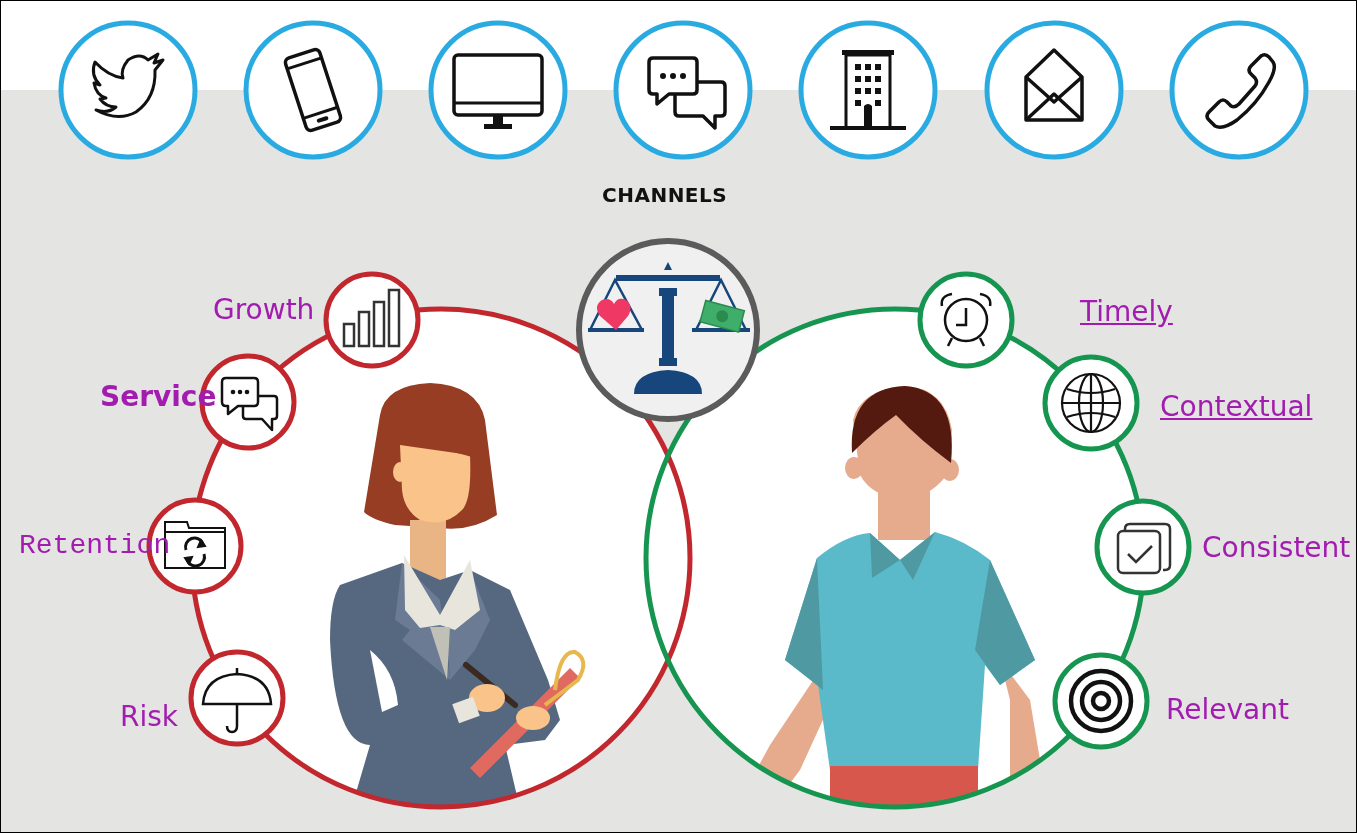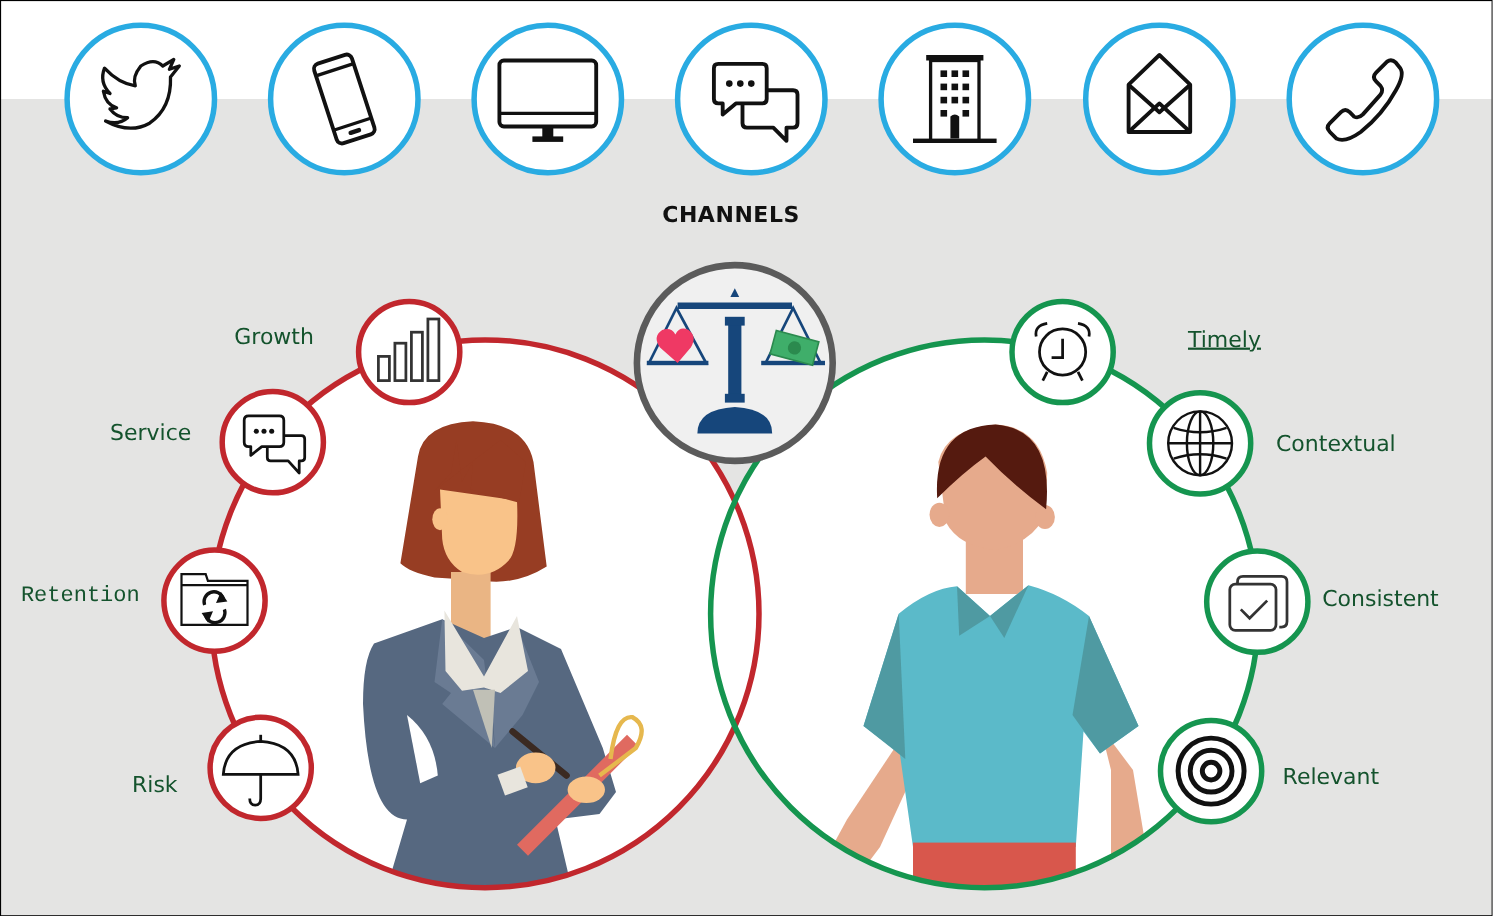--- a/index.html
+++ b/index.html
@@ -2,21 +2,21 @@
 <html><head>
 <meta charset="utf-8">
 <style>
   html, body { margin: 0; padding: 0; }
   body { width: 1357px; height: 833px; position: relative; overflow: hidden;
          background: #e4e4e3; font-family: "DejaVu Sans", "Liberation Sans", sans-serif; }
   .frame { position: absolute; left: 0; top: 0; width: 1355px; height: 831px;
            border: 1px solid #000; box-sizing: content-box; }
   .topband { position: absolute; left: 1px; top: 1px; width: 1355px; height: 89px; background: #ffffff; }
   svg.stage { position: absolute; left: 0; top: 0; }
-  .label { position: absolute; font-size: 20px; color: #14532d; white-space: nowrap; line-height: 1; }
+  .label { position: absolute; font-size: 28px; color: #a21caf; white-space: nowrap; line-height: 1; }
   .title { position: absolute; font-size: 20px; font-weight: bold; color: #111; letter-spacing: 0.5px; }
   .hit { position: absolute; border-radius: 50%; }
 </style>
 </head>
 <body>
 
 <div class="topband"></div>
 
 <svg class="stage" width="1357" height="833" viewBox="0 0 1357 833">
   <defs>
@@ -266,20 +266,20 @@
 <div class="hit" style="left:246px;top:23px;width:134px;height:134px;"></div>
 <div class="hit" style="left:431px;top:23px;width:134px;height:134px;"></div>
 <div class="hit" style="left:616px;top:23px;width:134px;height:134px;"></div>
 <div class="hit" style="left:801px;top:23px;width:134px;height:134px;"></div>
 <div class="hit" style="left:987px;top:23px;width:134px;height:134px;"></div>
 <div class="hit" style="left:1172px;top:23px;width:134px;height:134px;"></div>
 
 <div class="title" style="left:602px;top:183px;">CHANNELS</div>
 
 <div class="label" style="left:213px;top:296px;">Growth</div>
-<div class="label" style="left:100px;top:383px;">Service</div>
+<div class="label" style="left:100px;top:383px;font-weight:bold;">Service</div>
 <div class="label" style="left:19px;top:532px;font-family:Liberation Mono, monospace;">Retention</div>
 <div class="label" style="left:120px;top:703px;">Risk</div>
 
 <div class="label" style="left:1080px;top:298px;text-decoration:underline;">Timely</div>
-<div class="label" style="left:1160px;top:393px;">Contextual</div>
+<div class="label" style="left:1160px;top:393px;text-decoration:underline;">Contextual</div>
 <div class="label" style="left:1202px;top:534px;">Consistent</div>
 <div class="label" style="left:1166px;top:696px;">Relevant</div>
 
 </body></html>

